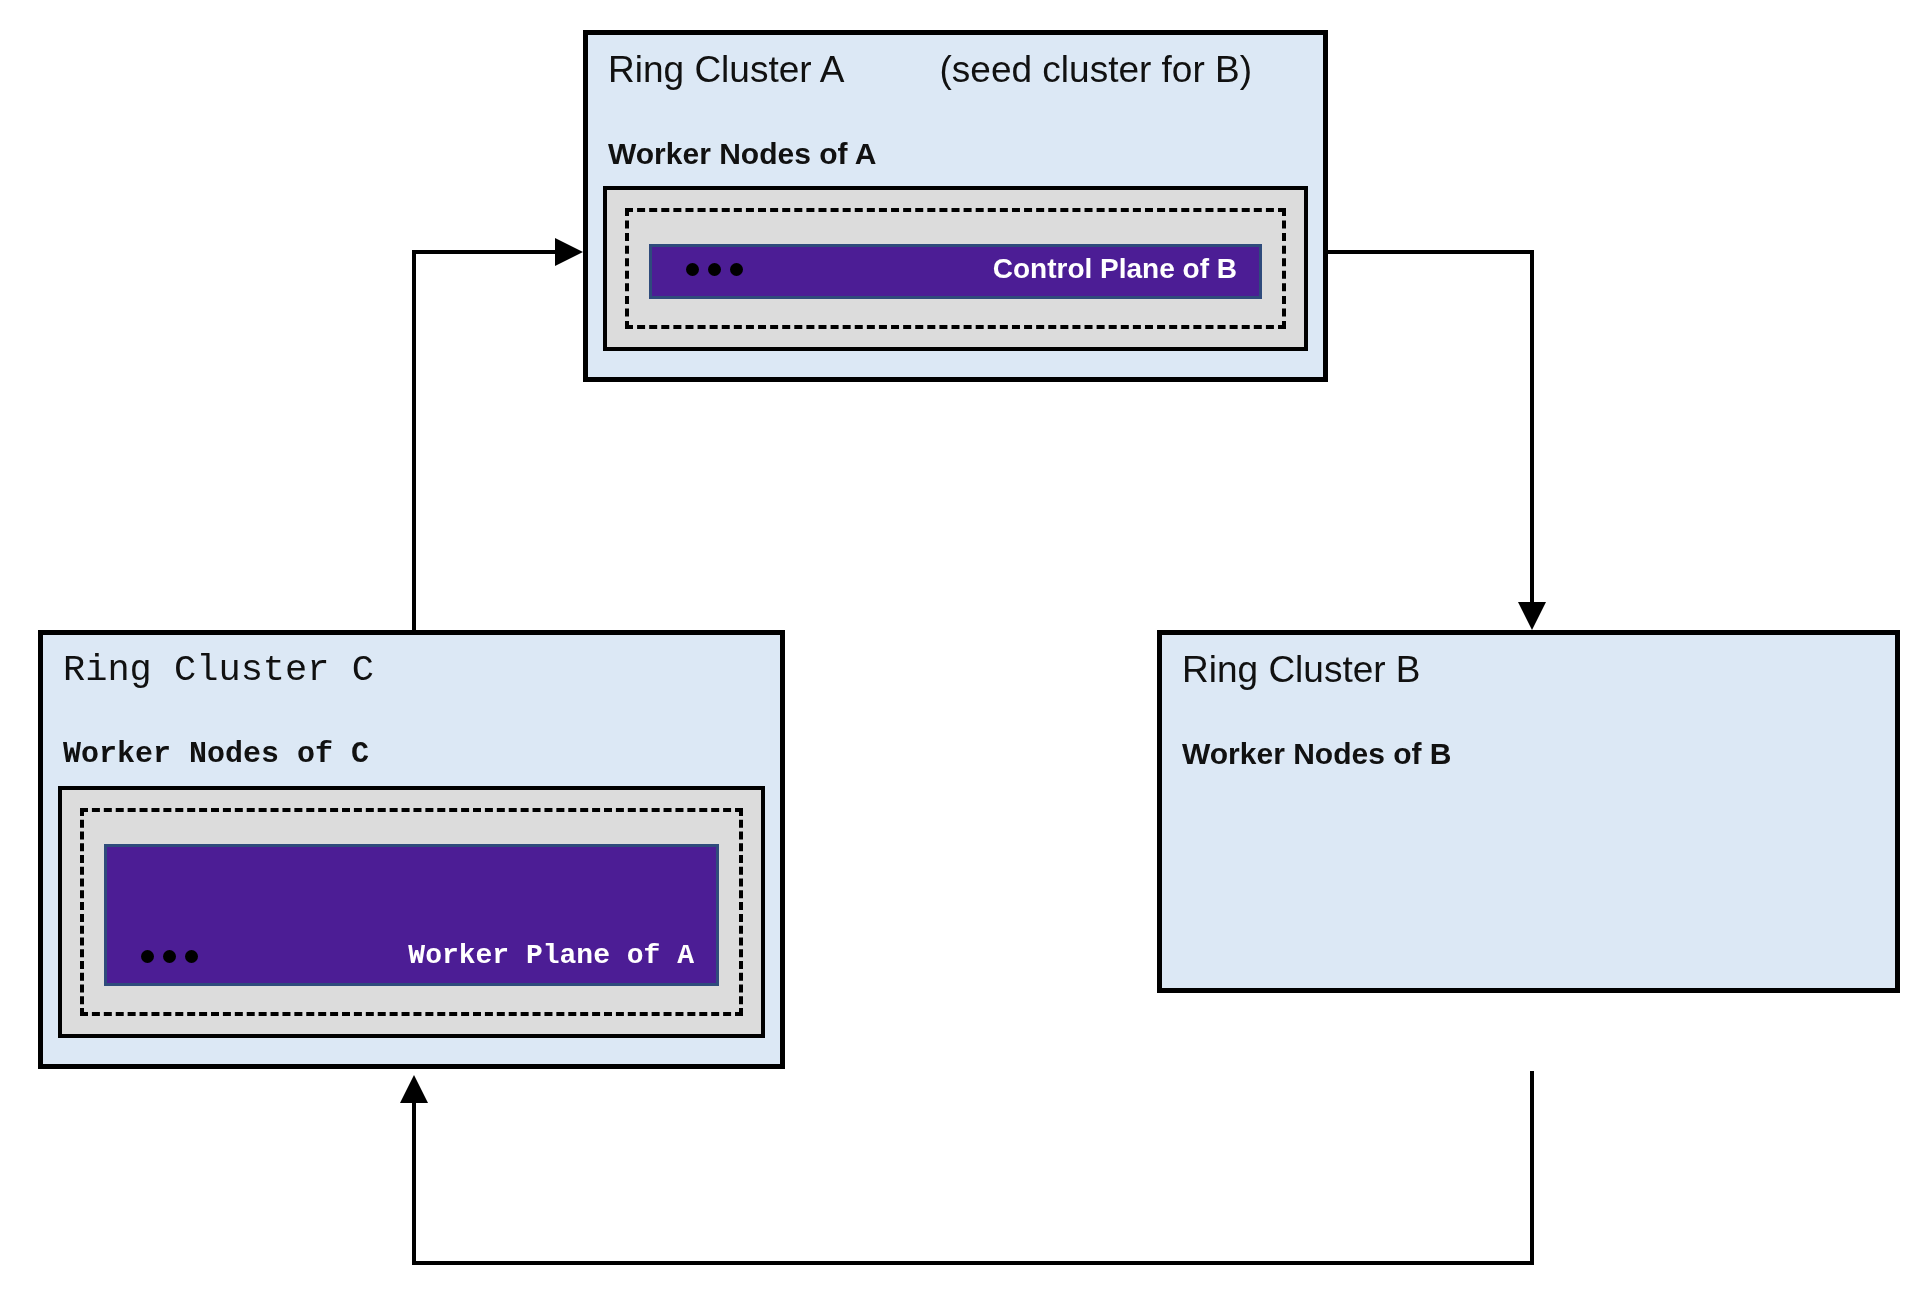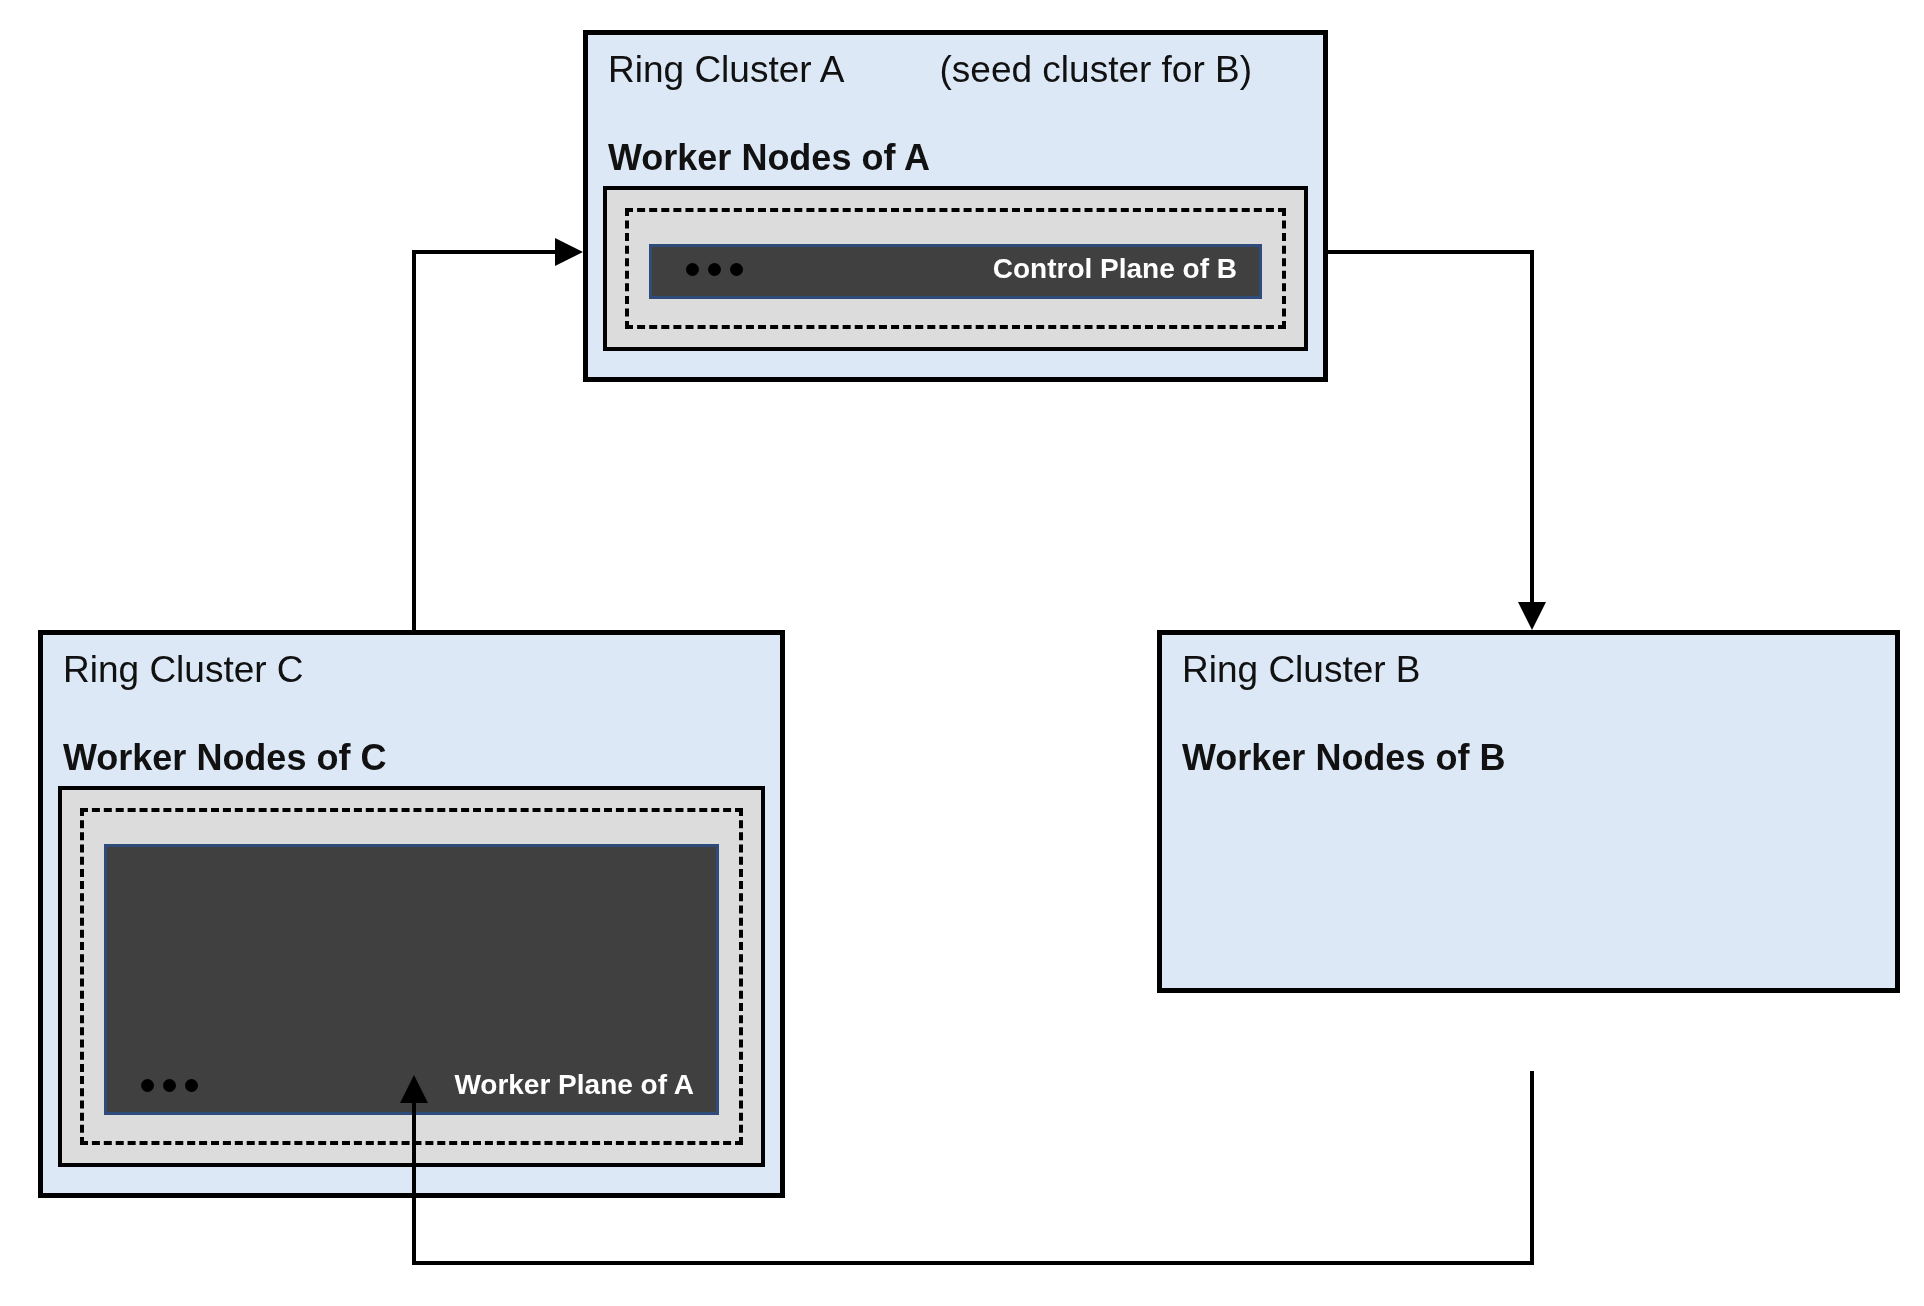--- a/index.html
+++ b/index.html
@@ -15,36 +15,36 @@
 
   
   .cluster {
     position: absolute;
     box-sizing: border-box;
     background: #dce8f5;
     border: 5px solid #000;
   }
   #cluster-a { left: 583px;  top: 30px;  width: 745px; height: 352px; }
   #cluster-b { left: 1157px; top: 630px; width: 743px; height: 363px; }
-  #cluster-c { left: 38px;   top: 630px; width: 747px; height: 568px; }
+  #cluster-c { left: 38px;   top: 630px; width: 747px; height: 439px; font-family: Liberation Mono, monospace; }
 
   .cluster-title {
     position: absolute;
     left: 20px; top: 14px;
     display: flex;
     gap: 95px;
     font-size: 37px;
     line-height: 1.15;
     color: #111;
     white-space: nowrap;
   }
   .worker-label {
     position: absolute;
     left: 20px; top: 102px;
-    font-size: 36px;
+    font-size: 30px;
     font-weight: 700;
     color: #111;
   }
 
   .worker-box {
     position: absolute;
     left: 15px; right: 15px; top: 151px; bottom: 26px;
     box-sizing: border-box;
     background: #dcdcdc;
     border: 4px solid #000;
@@ -52,21 +52,21 @@
   .dashed-box {
     position: absolute;
     left: 18px; right: 18px; top: 18px; bottom: 18px;
     box-sizing: border-box;
     border: 4px dashed #000;
   }
   .cp-box {
     position: absolute;
     left: 20px; right: 20px; top: 32px; bottom: 26px;
     box-sizing: border-box;
-    background: #404040;
+    background: #4c1d95;
     border: 3px solid #2f4b7c;
     display: flex;
     justify-content: space-between;
     align-items: flex-end;
     padding: 16px 22px 13px 34px;
   }
   .dots { display: flex; gap: 9px; margin-bottom: 7px; }
   .dot  { width: 13px; height: 13px; border-radius: 50%; background: #000; }
   .cp-label {
     font-size: 28px;

